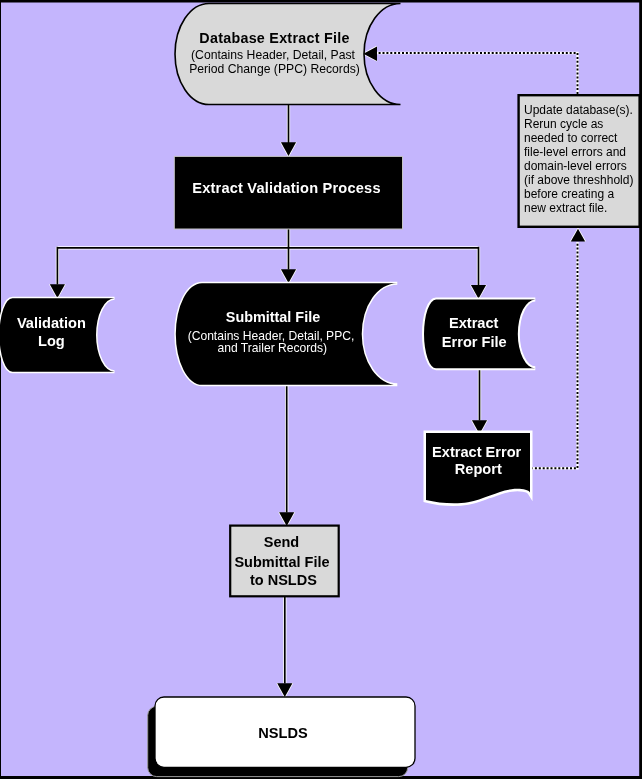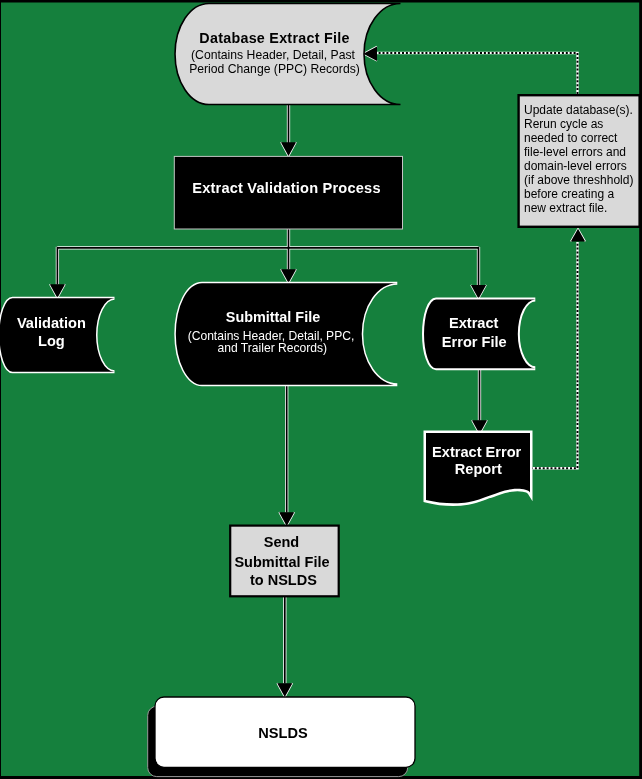--- a/index.html
+++ b/index.html
@@ -1,17 +1,17 @@
 <!DOCTYPE html>
 <html><head>
 <meta charset="utf-8">
 <style>
 html,body{margin:0;padding:0;}
 body{width:642px;height:779px;overflow:hidden;background:#fff;font-family:"Liberation Sans", sans-serif;-webkit-font-smoothing:antialiased;}
-#canvas{position:relative;width:642px;height:779px;background:#15803d;}
+#canvas{position:relative;width:642px;height:779px;background:#c4b5fd;}
 svg{position:absolute;left:0;top:0;}
 text{-webkit-font-smoothing:antialiased;}
 </style>
 </head>
 <body>
 <div id="canvas">
 <svg width="642" height="779" viewBox="0 0 642 779" style="transform:translateZ(0)">
 
   <rect x="0" y="0" width="642" height="2.5" fill="#000"></rect>
   <rect x="0" y="776" width="642" height="3" fill="#000"></rect>

